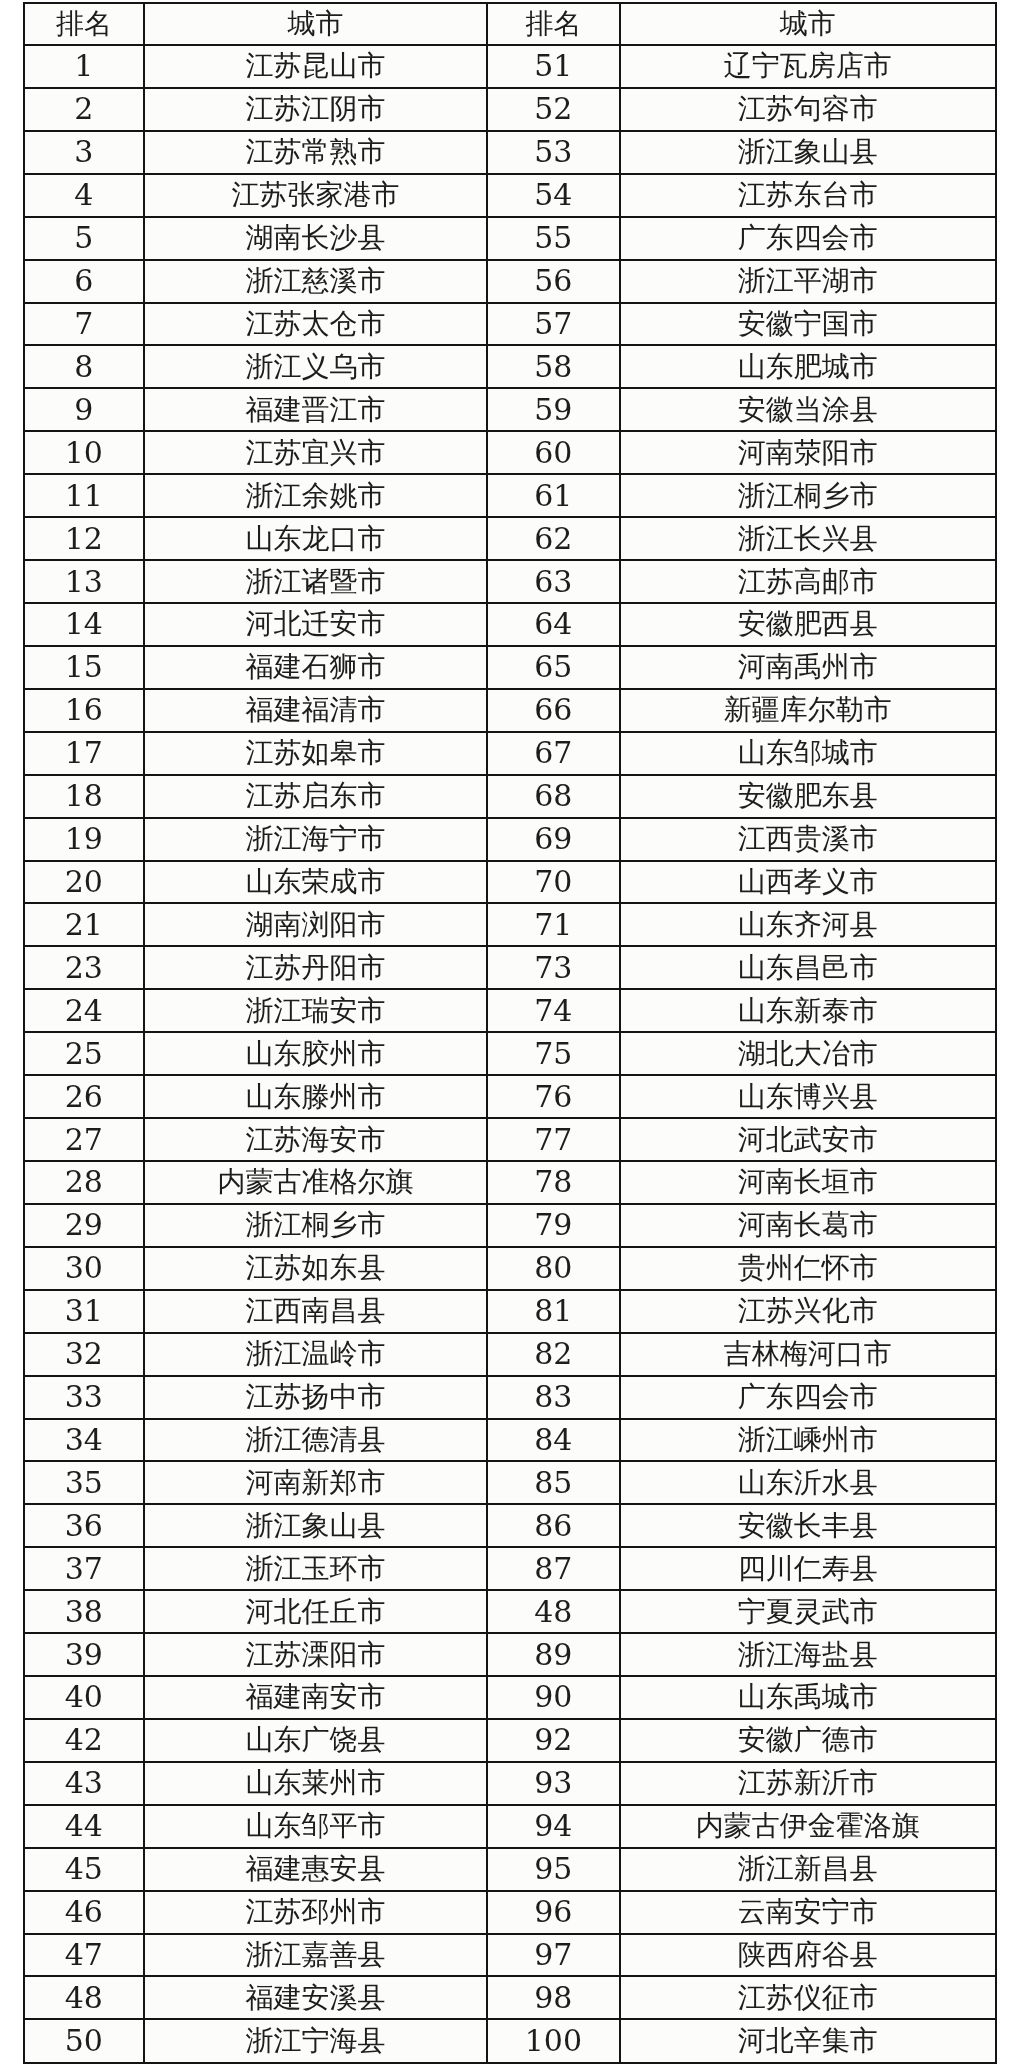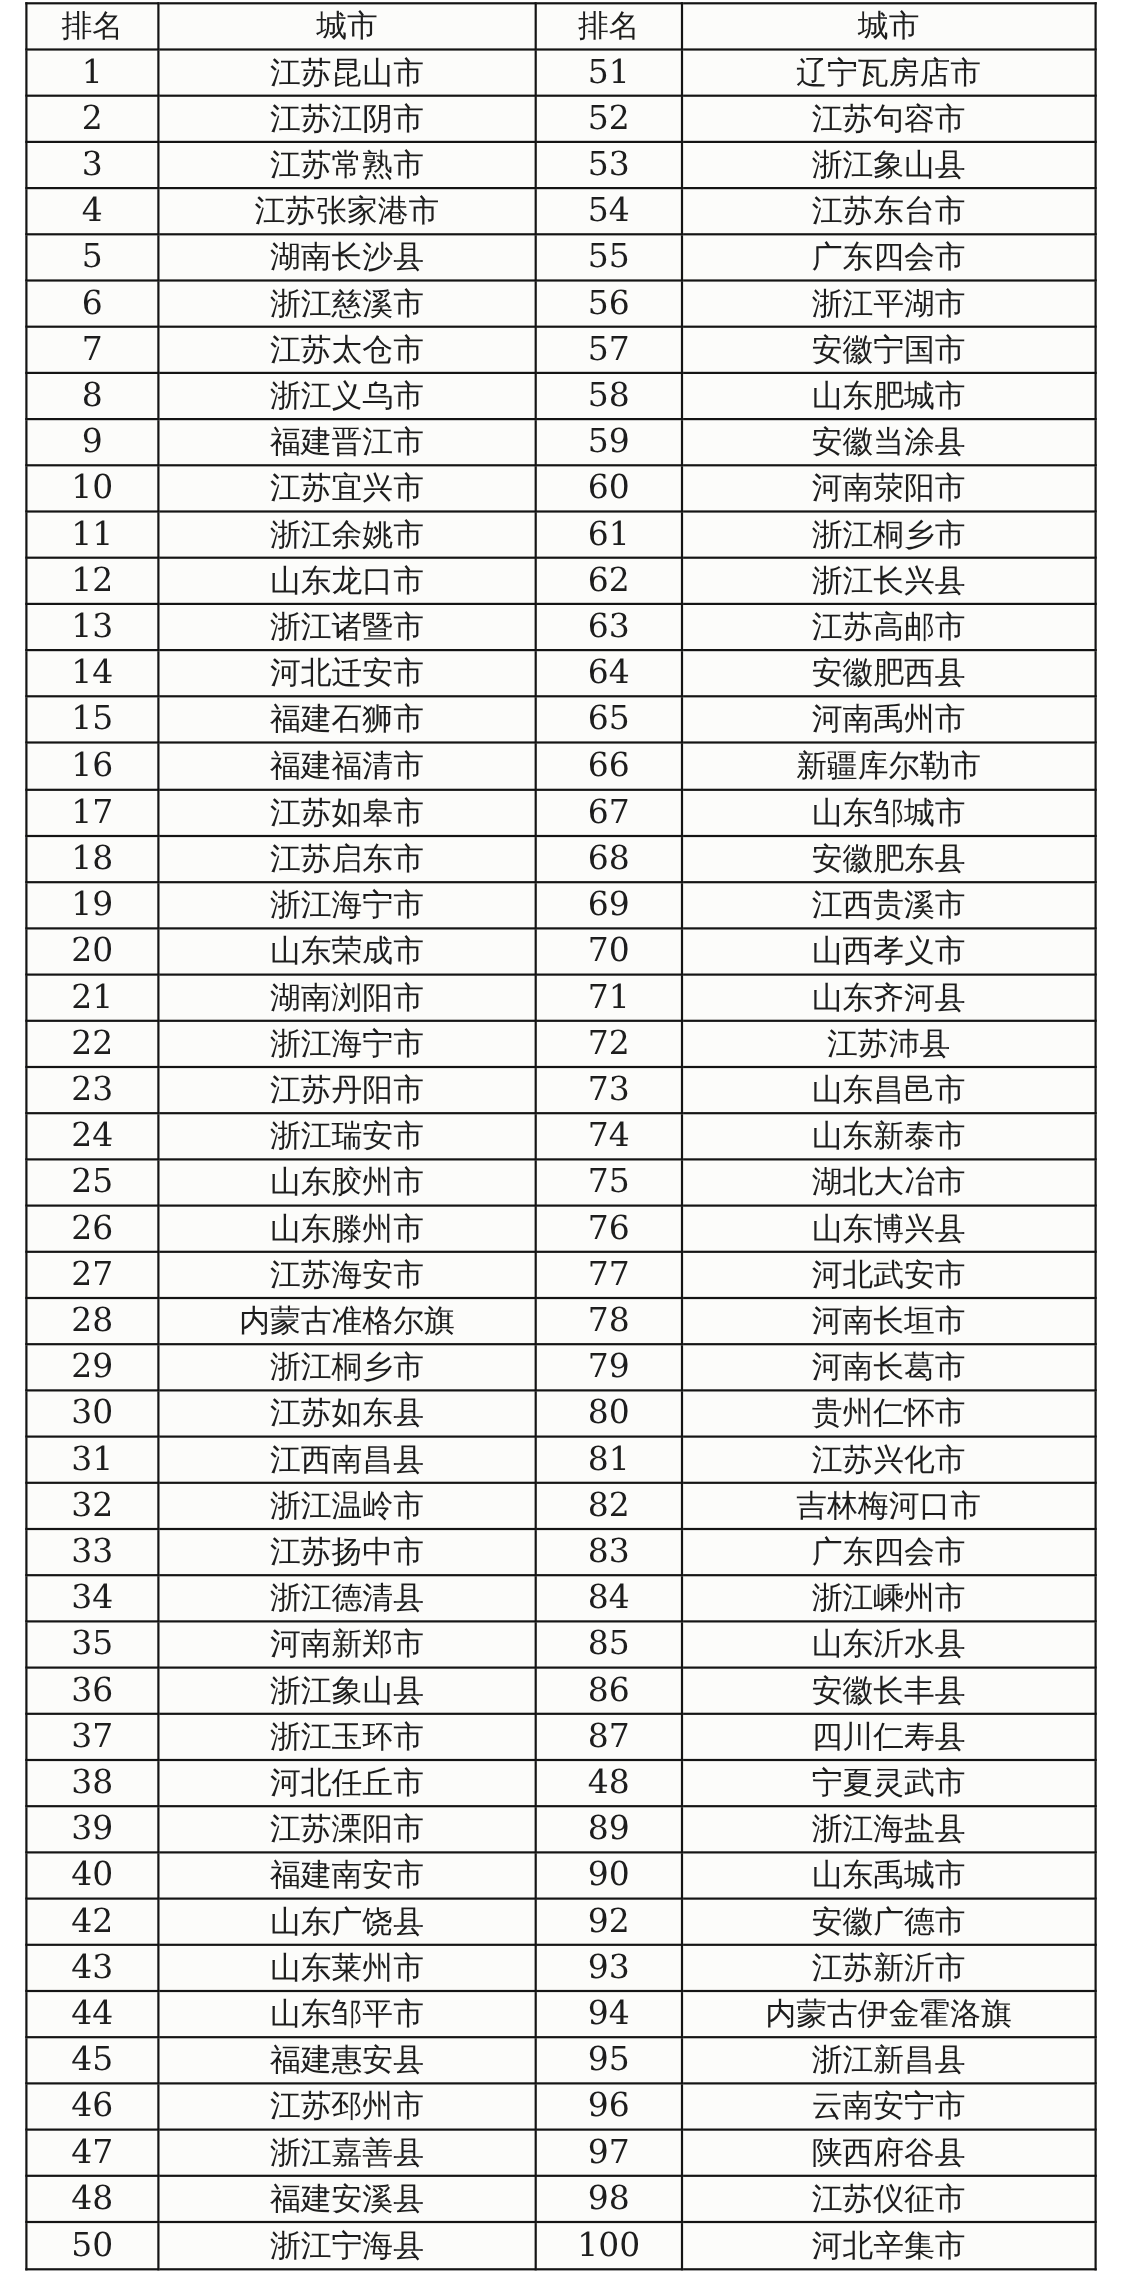--- a/index.html
+++ b/index.html
@@ -186,26 +186,20 @@
     <td class="rank-cell">70</td>
     <td class="city-cell">山西孝义市</td>
   </tr>
         <tr>
     <td class="rank-cell">21</td>
     <td class="city-cell">湖南浏阳市</td>
     <td class="rank-cell">71</td>
     <td class="city-cell">山东齐河县</td>
   </tr>
         <tr>
-    <td class="rank-cell">22</td>
-    <td class="city-cell">浙江海宁市</td>
-    <td class="rank-cell">72</td>
-    <td class="city-cell">江苏沛县</td>
-  </tr>
-        <tr>
     <td class="rank-cell">23</td>
     <td class="city-cell">江苏丹阳市</td>
     <td class="rank-cell">73</td>
     <td class="city-cell">山东昌邑市</td>
   </tr>
         <tr>
     <td class="rank-cell">24</td>
     <td class="city-cell">浙江瑞安市</td>
     <td class="rank-cell">74</td>
     <td class="city-cell">山东新泰市</td>

